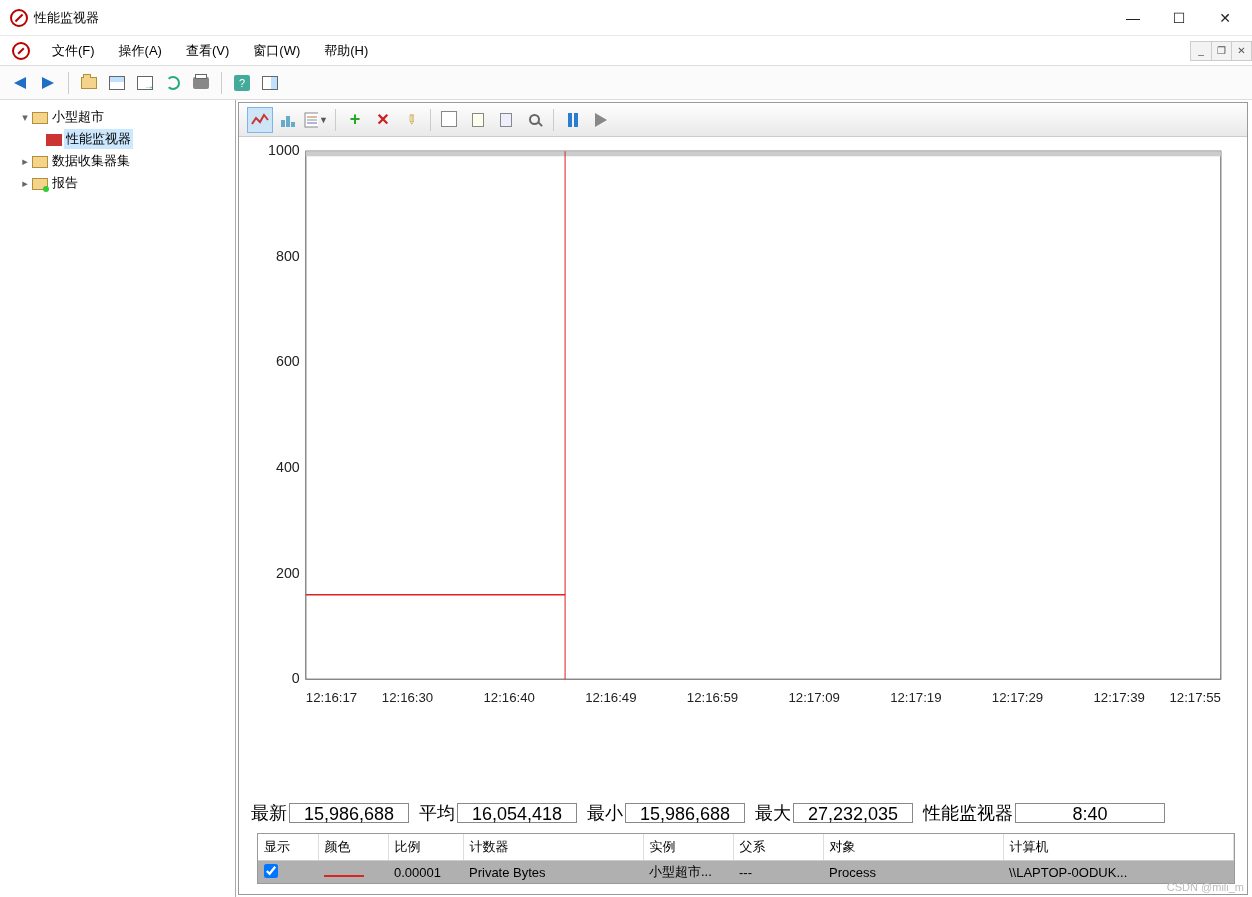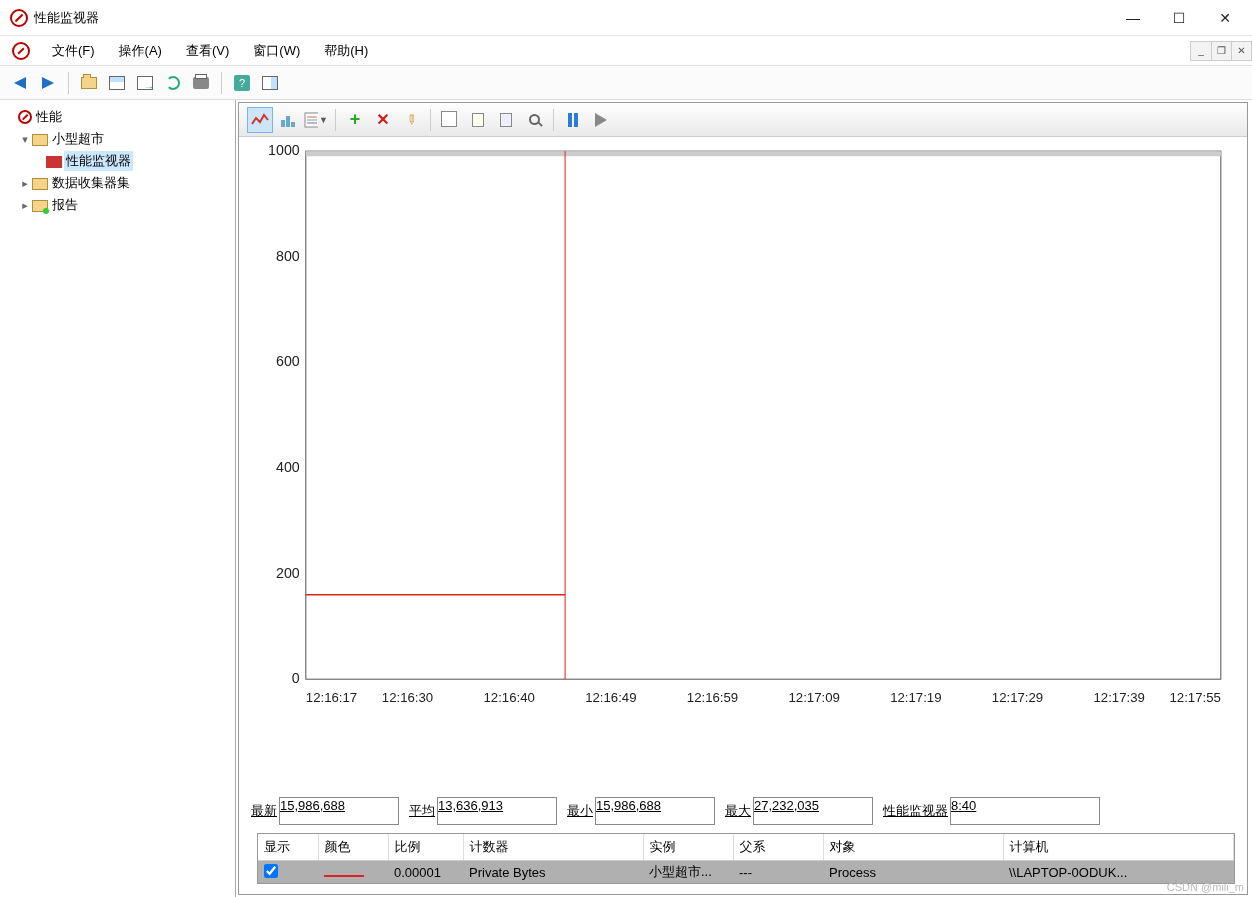--- a/index.html
+++ b/index.html
@@ -70,23 +70,23 @@
   .zoom-i::after { content: ""; position: absolute; width: 6px; height: 2px; background: #666; right: -5px; bottom: -2px; transform: rotate(45deg); }
   .pause-i { display: flex; gap: 2px; }
   .pause-i span { width: 4px; height: 14px; background: #2b7cd3; }
   .play-i { width: 0; height: 0; border-top: 7px solid transparent; border-bottom: 7px solid transparent; border-left: 12px solid #888; }
 
   
   .chart-wrap { flex: 1; position: relative; padding: 8px 16px 4px 16px; }
   .chart-svg { width: 100%; height: 565px; }
 
   
-  .stats { display: flex; align-items: center; padding: 8px 12px 2px 12px; gap: 2px; font-size: 13px; text-decoration: underline; }
+  .stats { display: flex; align-items: center; padding: 8px 12px 2px 12px; gap: 2px; font-size: 18px; }
   .statlabel { }
-  .statbox { border: 1px solid #888; height: 28px; padding: 0 0; text-align: left; min-width: 90px; background: #fff; }
+  .statbox { border: 1px solid #888; height: 20px; padding: 0 12px; text-align: center; min-width: 90px; background: #fff; }
   .statbox.wide { min-width: 120px; }
 
   
   .legend { margin: 6px 12px 10px 18px; border: 1px solid #999; }
   .legend table { width: 100%; border-collapse: collapse; font-size: 13px; }
   .legend th { text-align: left; background: #fff; font-weight: normal; padding: 4px 6px; border-right: 1px solid #ddd; border-bottom: 1px solid #ccc; }
   .legend td { padding: 2px 6px; }
   .legend tr.data { background: #b0b0b0; }
   .colorline { width: 40px; height: 2px; background: #d22; display: inline-block; }
   .cb { width: 14px; height: 14px; }
@@ -148,25 +148,20 @@
       <span class="help-icon">?</span>
     </div>
   <div class="tbtn">
       <span class="props-icon" style="background:linear-gradient(90deg,#fff 60%,#bfe1ff 60%)"></span>
     </div>
 </div>
 
 <div class="content">
 
   <div class="tree">
-    <div class="tree-row">
-      <span class="exp"></span>
-      <span class="ticon perf"></span>
-      <span class="tlabel">性能</span>
-    </div>
     <div class="tree-row" style="padding-left:14px">
       <span class="exp">▾</span>
       <span class="ticon folder"></span>
       <span class="tlabel">小型超市</span>
     </div>
     <div class="tree-row sel" style="padding-left:42px">
       <span class="ticon monitor"></span>
       <span class="tlabel">性能监视器</span>
     </div>
     <div class="tree-row" style="padding-left:14px">
@@ -263,21 +258,21 @@
           <line x1="50" y1="437.76" x2="305" y2="437.76" stroke="#d22" stroke-width="1.5"></line>
           <line x1="305" y1="6" x2="305" y2="520" stroke="#d22" stroke-width="1"></line>
         </svg>
     </div>
 
     <div class="stats">
       <span class="statlabel">最新</span>
       <span class="statbox wide">15,986,688</span>
       <span style="width:6px"></span>
       <span class="statlabel">平均</span>
-      <span class="statbox wide">13,636,913</span>
+      <span class="statbox wide">16,054,418</span>
       <span style="width:6px"></span>
       <span class="statlabel">最小</span>
       <span class="statbox wide">15,986,688</span>
       <span style="width:6px"></span>
       <span class="statlabel">最大</span>
       <span class="statbox wide">27,232,035</span>
       <span style="width:6px"></span>
       <span class="statlabel">性能监视器</span>
       <span class="statbox wide" style="flex:1;max-width:150px">8:40</span>
     </div>

